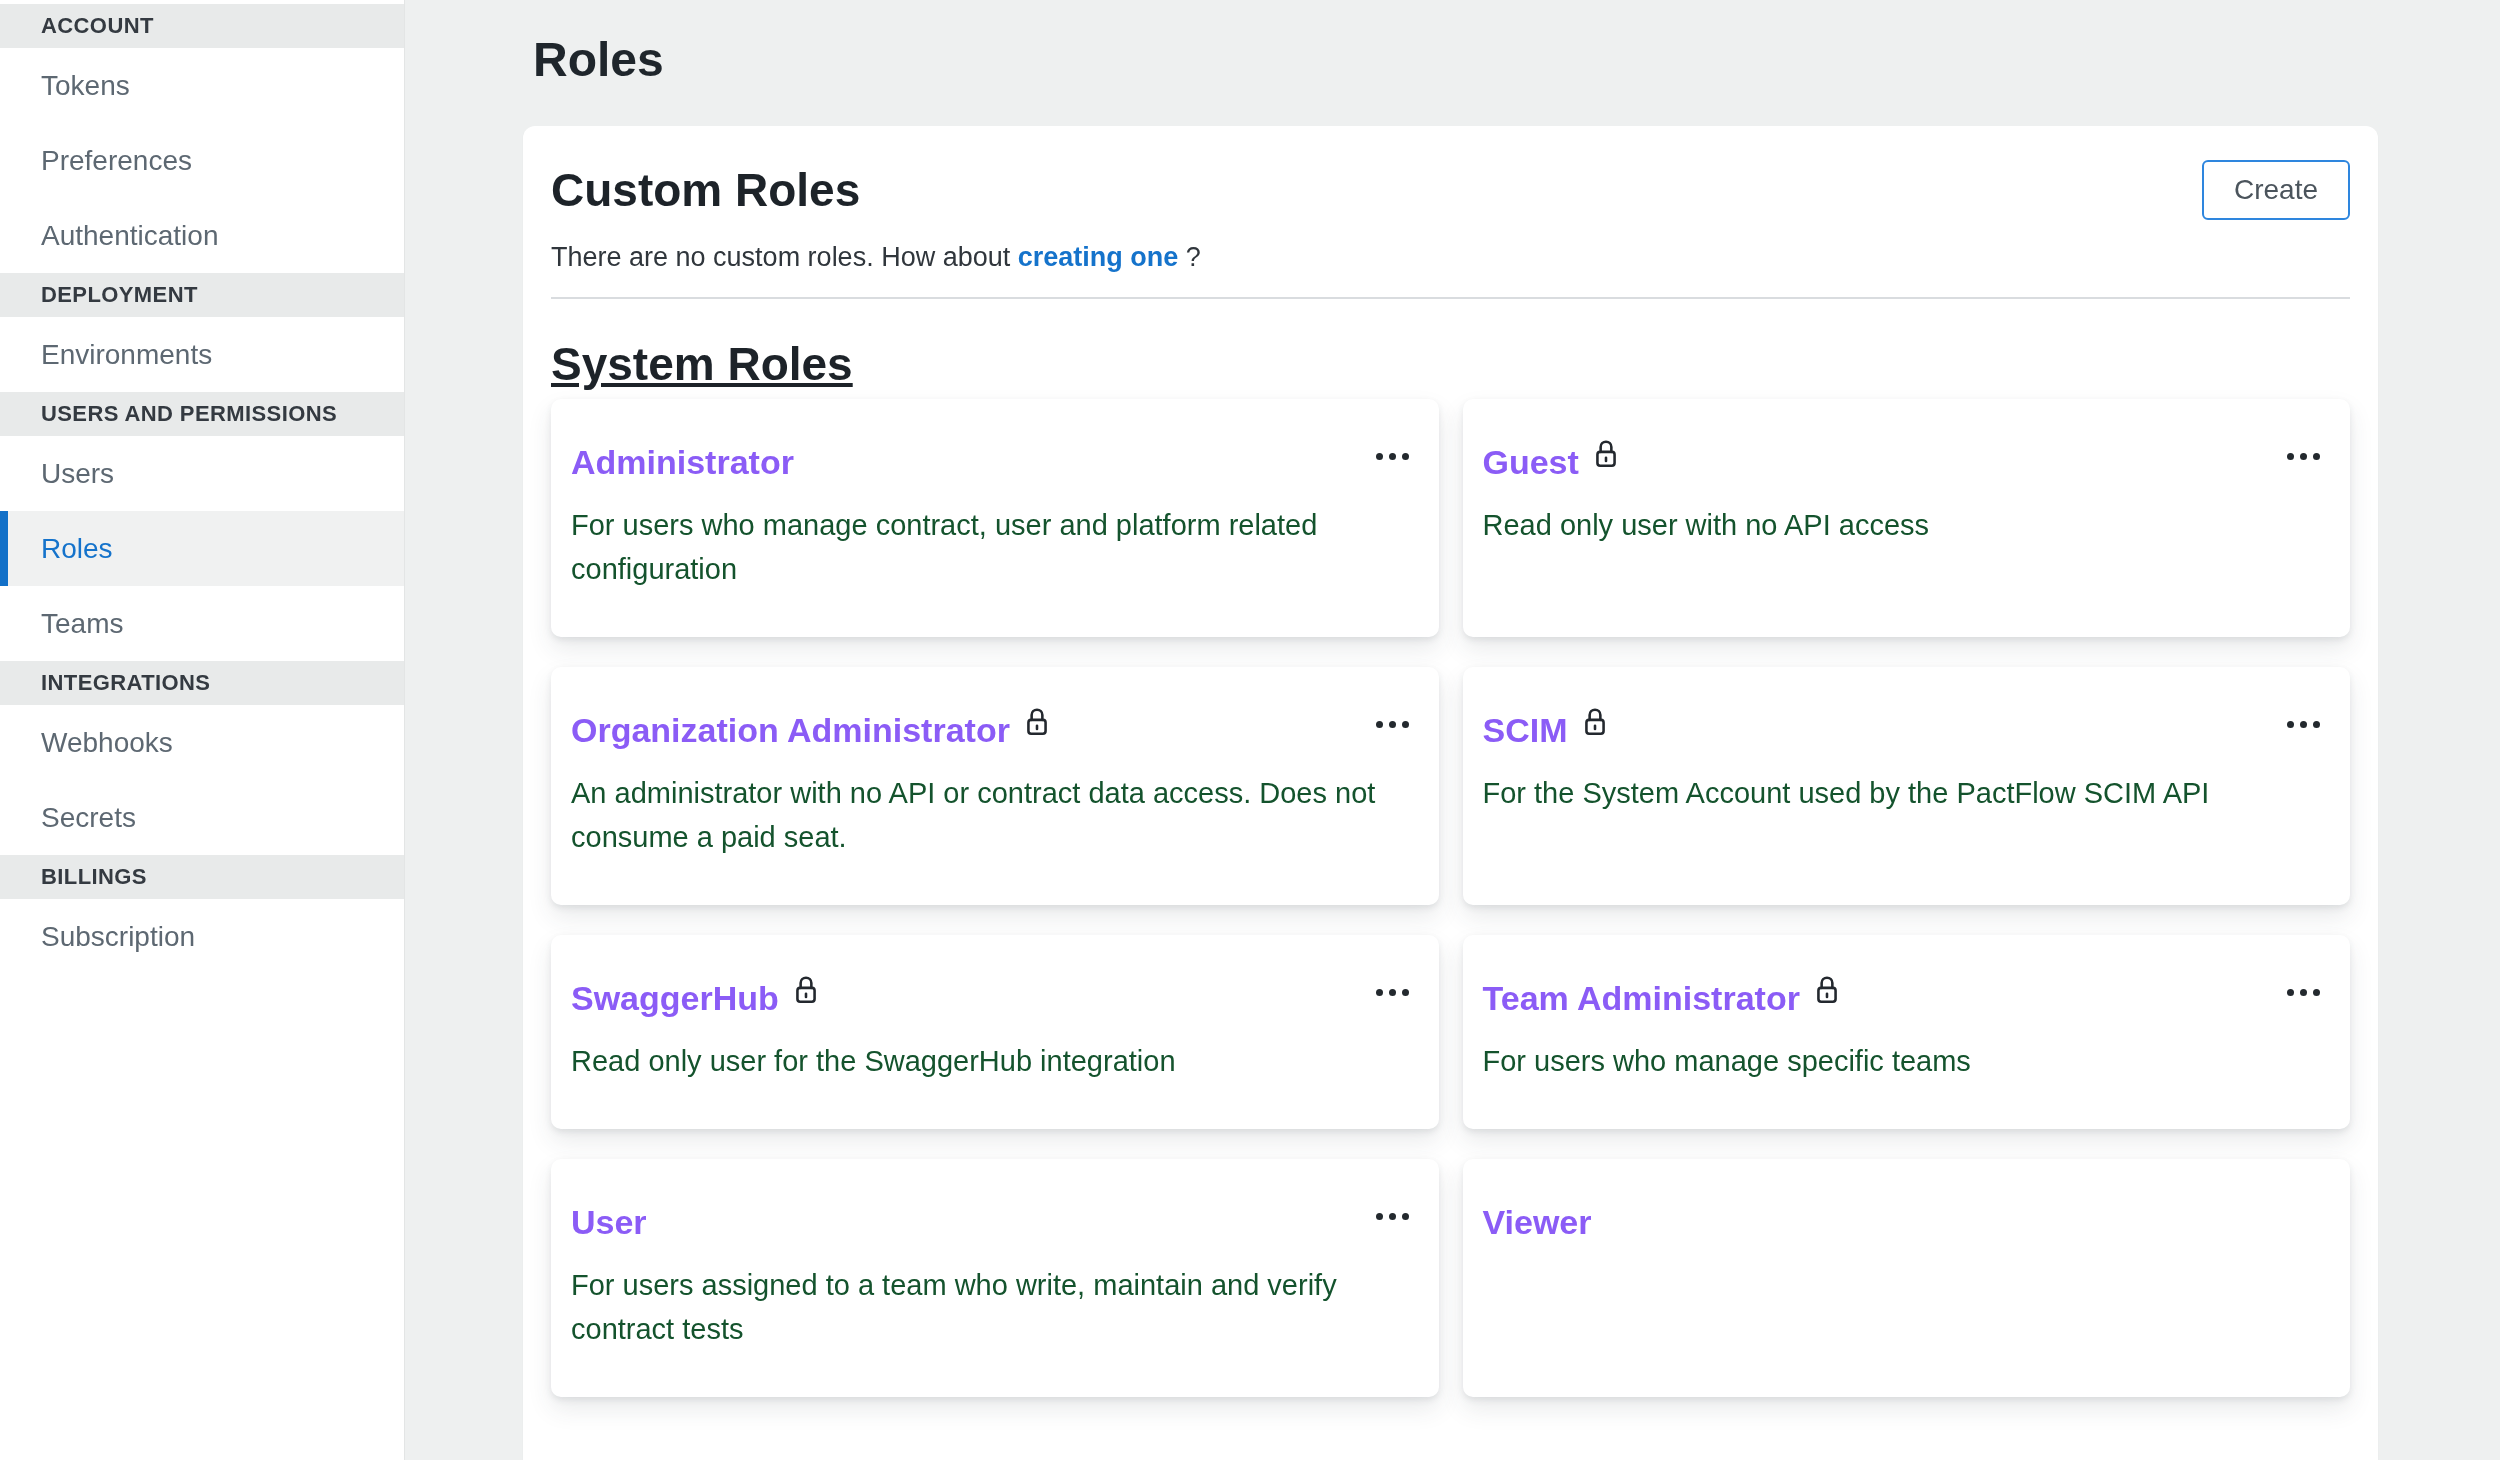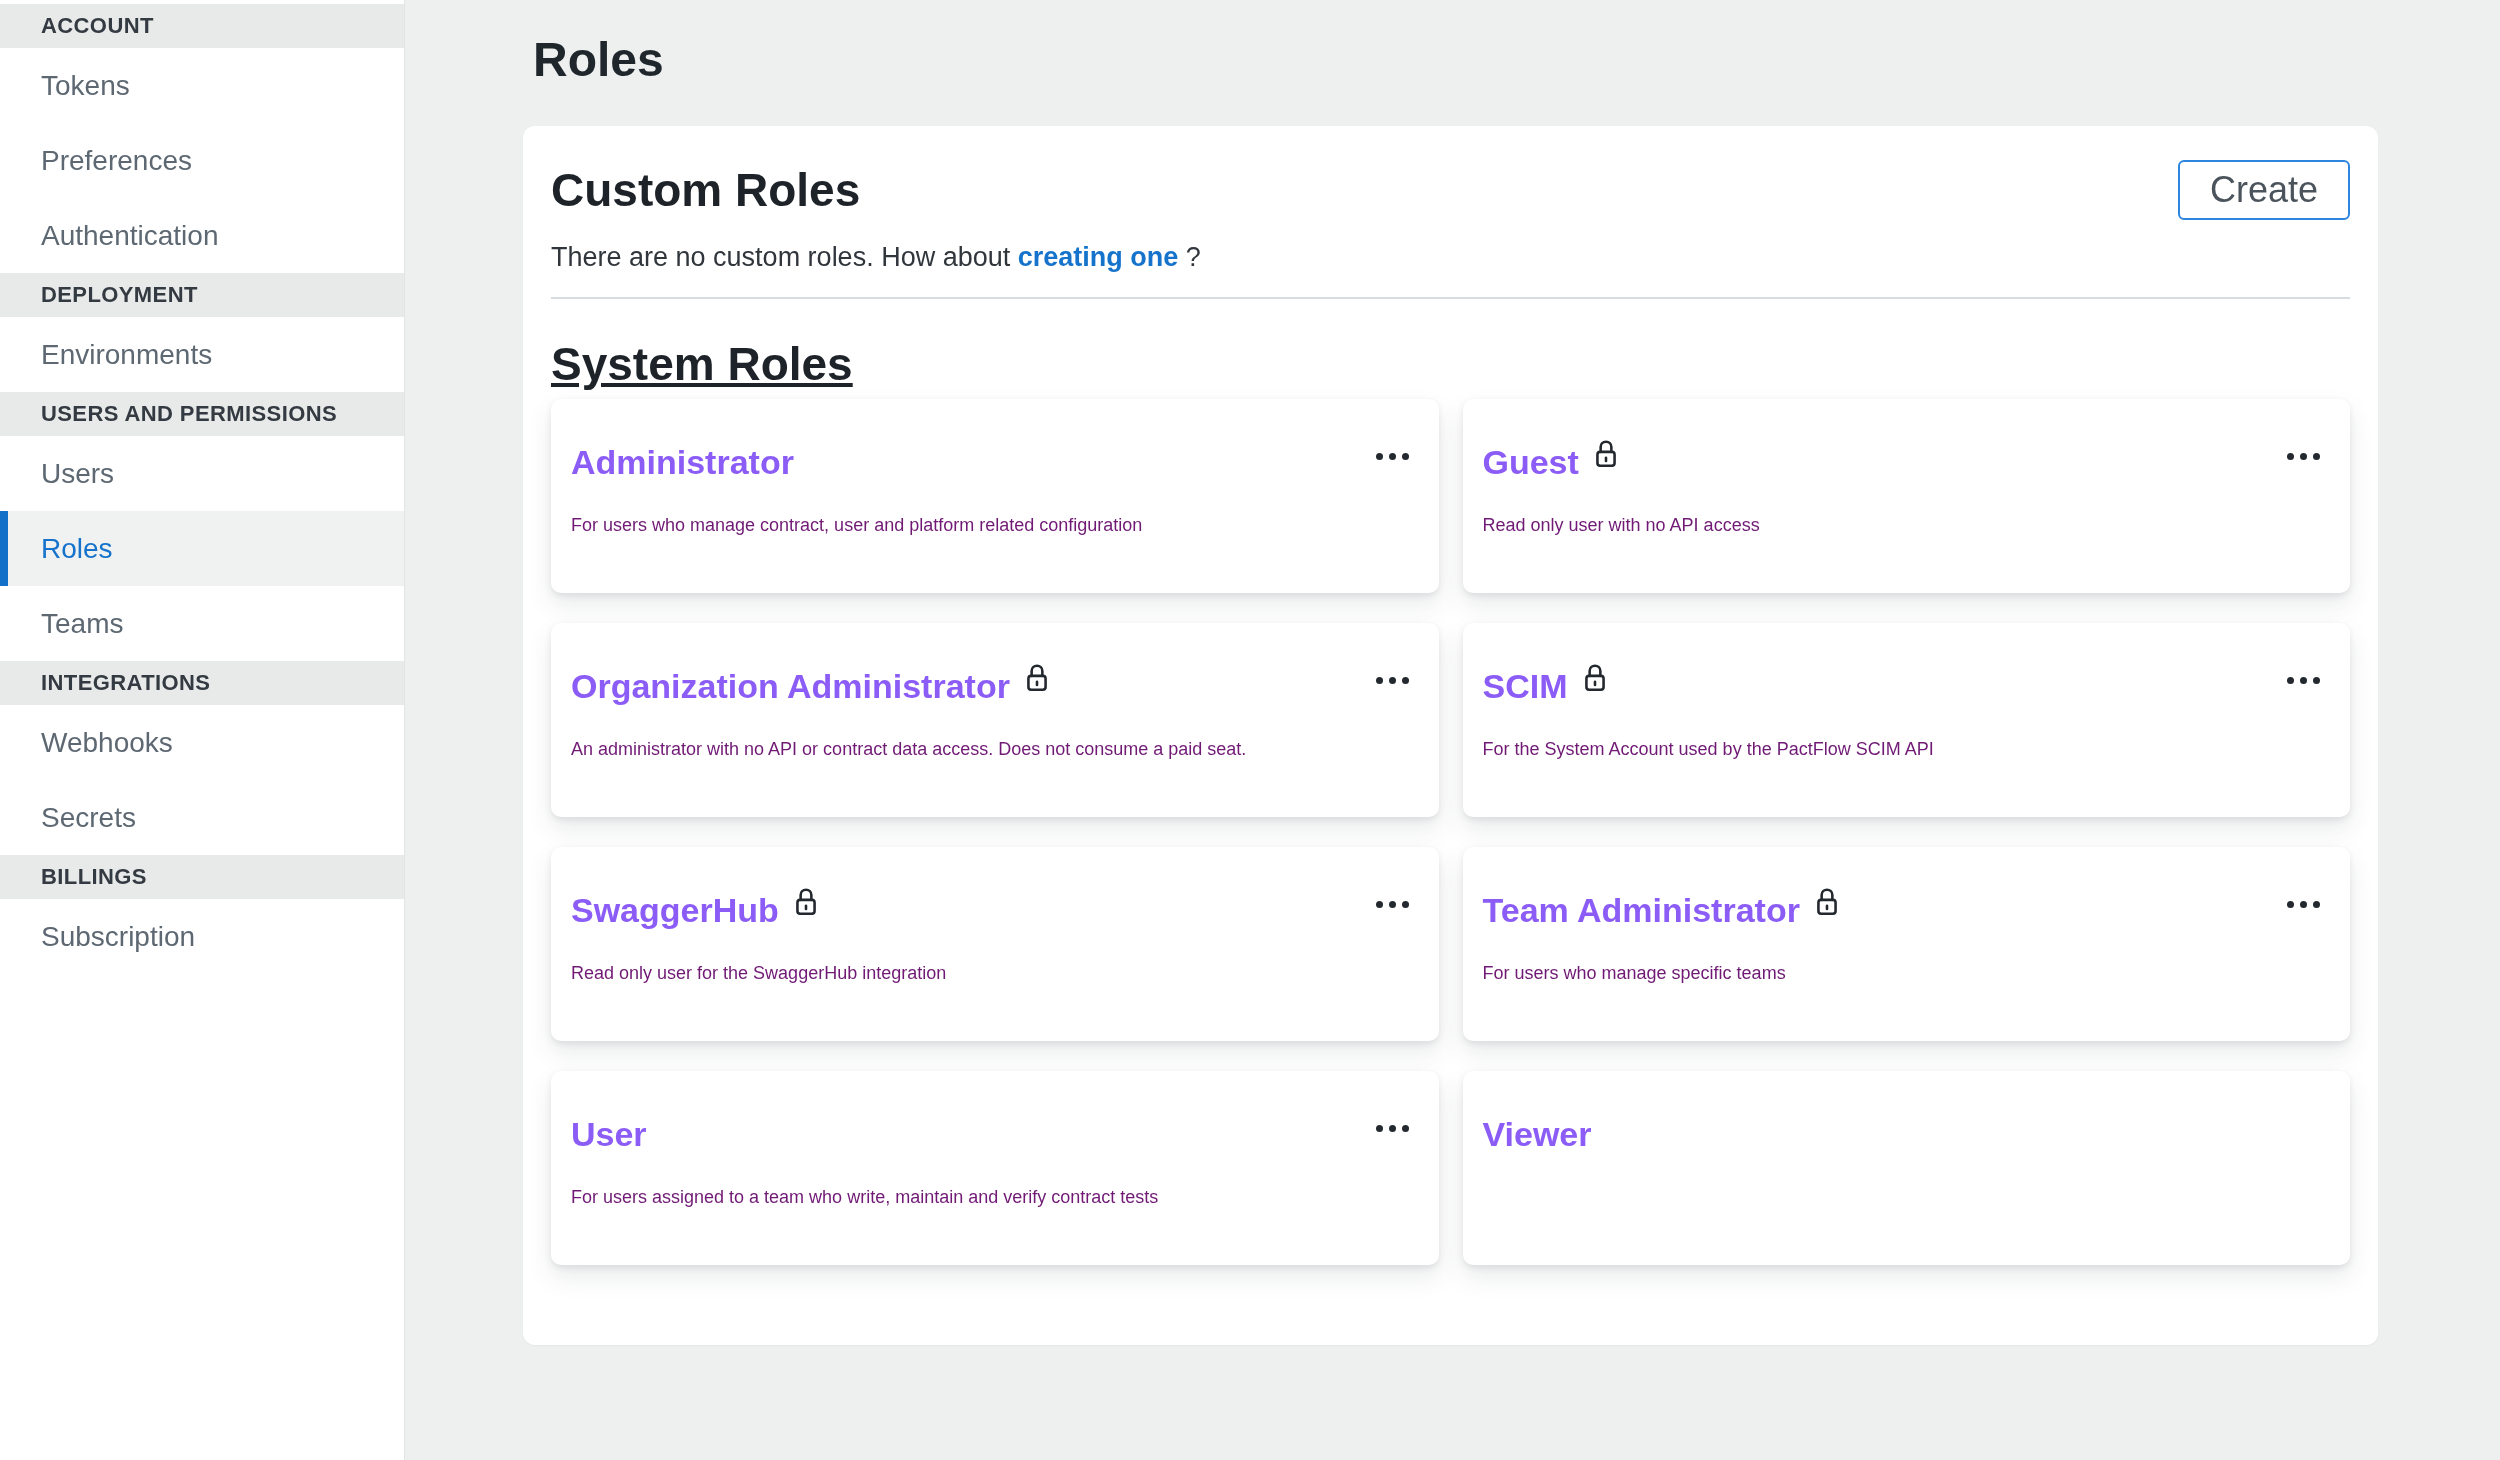--- a/index.html
+++ b/index.html
@@ -73,21 +73,21 @@
   }
   .section-heading{
     font-size:46px; font-weight:700; color:#1d2329;
     line-height:46px;
   }
   .create-btn{
     background:#ffffff;
     border:2px solid var(--btn-border);
     border-radius:6px;
     height:60px; padding:0 30px;
-    font-size:36px; color:#4b545c;
+    font-size:28px; color:#4b545c;
     font-family:"Liberation Sans", sans-serif;
     cursor:pointer;
   }
   .empty-line{
     margin-top:22px;
     font-size:27px; color:var(--text-body);
   }
   .empty-line a{
     color:var(--accent); font-weight:700; text-decoration:none; cursor:pointer;
   }
@@ -127,21 +127,21 @@
     background:none; border:none; cursor:pointer;
     display:flex; gap:6px; align-items:center;
     padding:16px 4px; margin-top:-4px;
   }
   .dots-btn i{
     width:7px; height:7px; border-radius:50%;
     background:#23292e; display:block;
   }
   .role-desc{
     margin-top:20px;
-    font-size:18px; color:#701a75; line-height:44px;
+    font-size:29px; color:#14532d; line-height:44px;
     max-width:850px;
   }
 </style>
 </head>
 <body>
 
 <nav class="sidebar">
   <div>
     <div class="side-band">
       <span>ACCOUNT</span>

